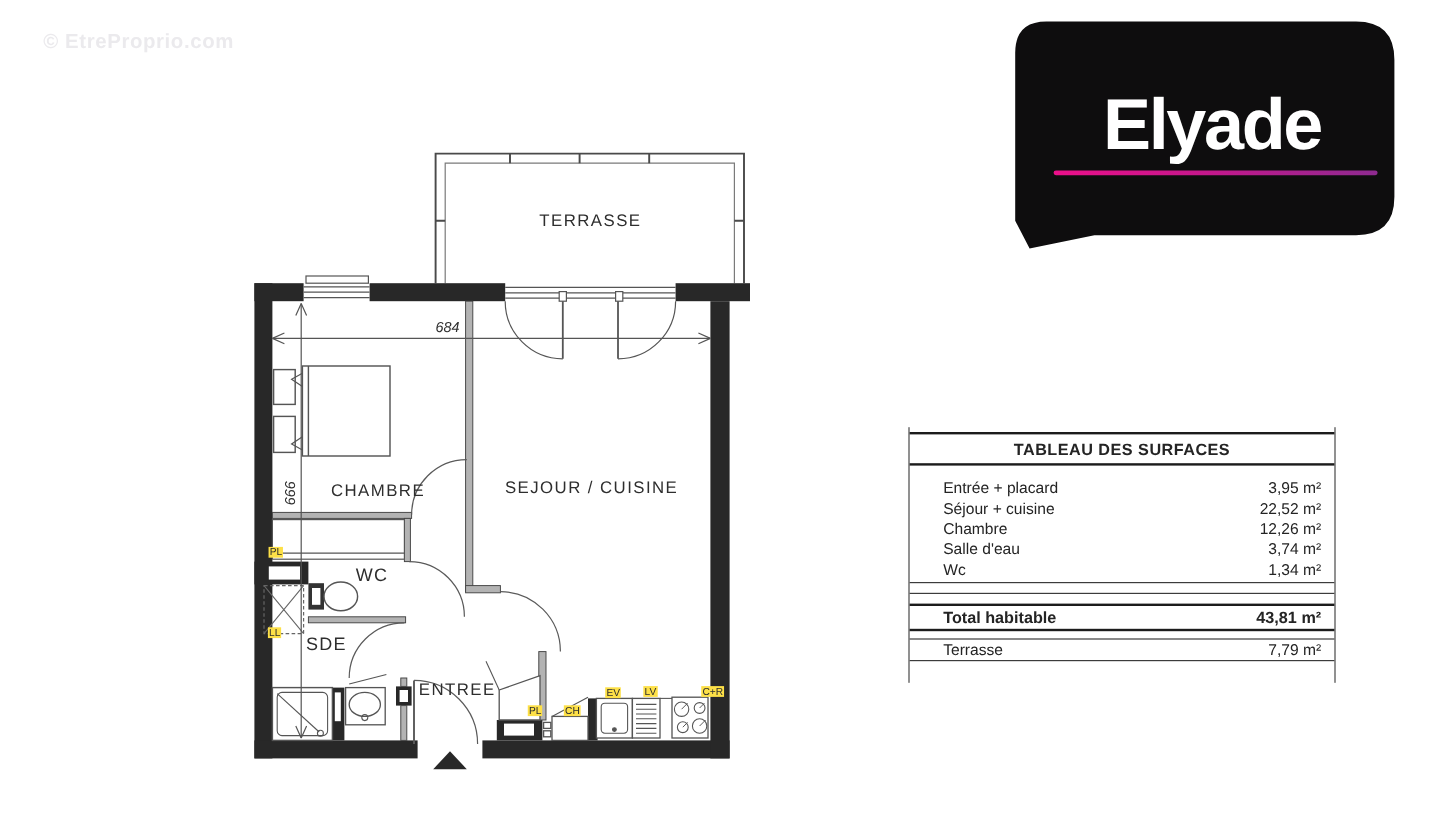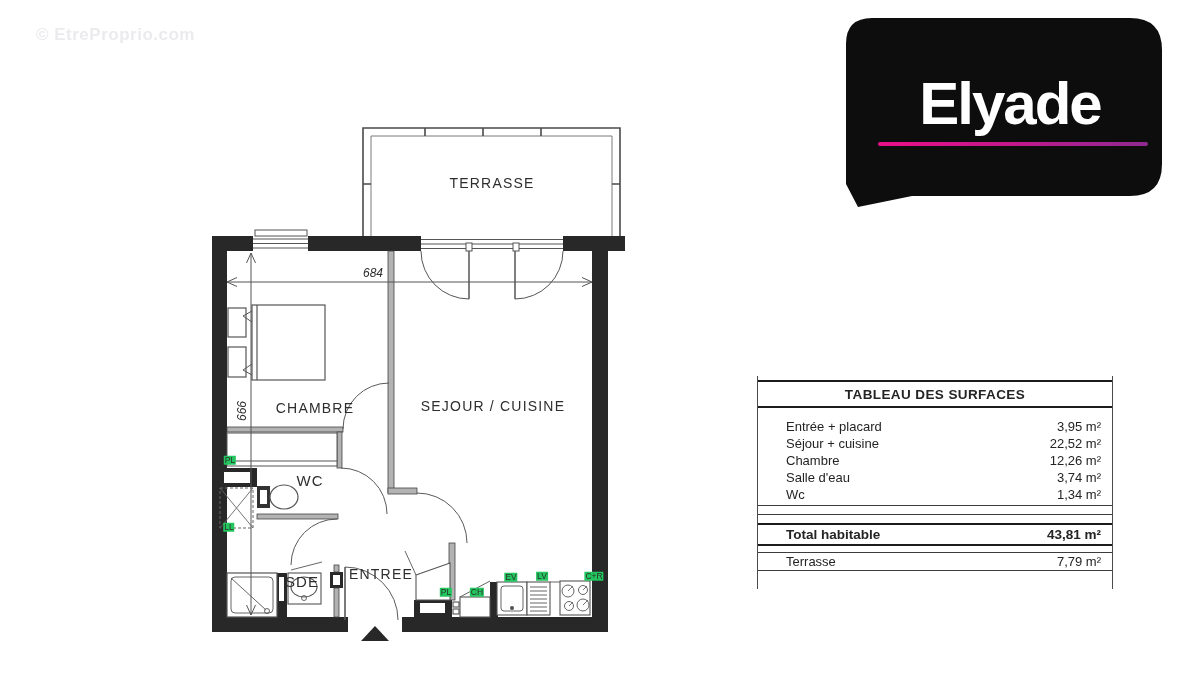--- a/index.html
+++ b/index.html
@@ -13,26 +13,26 @@
     color:#ebeaed;font-weight:bold;
   }
   
   #plan-svg{position:absolute;left:190px;top:100px;}
   .lbl{
     position:absolute;transform:translate(-50%,-50%);
     color:#2e2e2e;white-space:nowrap;line-height:1;
   }
   .room{font-size:14px;letter-spacing:1.2px;}
   .room-sm{font-size:15px;letter-spacing:1px;}
-  .tiny{font-size:8.5px;letter-spacing:0;background:#22c55e;padding:0 1px;}
+  .tiny{font-size:8.5px;letter-spacing:0;background:#fde047;padding:0 1px;}
   .dim{font-size:12px;font-style:italic;background:#fff;padding:0 3px;}
   .dim-v{transform:translate(-50%,-50%) rotate(-90deg);}
   
   .surf-table{
-    position:absolute;left:757px;top:376px;width:356px;height:213px;
+    position:absolute;left:757px;top:356px;width:356px;height:213px;
     border-left:1.5px solid #4a4a4a;border-right:1.5px solid #4a4a4a;
     color:#242424;font-size:13px;box-sizing:border-box;
   }
   .surf-table .sp4{height:4px;border-bottom:2px solid #1c1c1c;}
   .surf-table .hdr{height:24px;line-height:26px;text-align:center;font-weight:bold;
     font-size:13.5px;letter-spacing:.4px;border-bottom:2px solid #1c1c1c;}
   .surf-table .rows{padding:10px 0 2px 0;border-bottom:1px solid #3c3c3c;}
   .surf-row{display:flex;justify-content:space-between;height:17px;line-height:17px;
     padding:0 11px 0 28px;}
   .surf-row .val{text-align:right;}
@@ -194,21 +194,21 @@
     <path d="M251,253 L246.5,263 M251,253 L255.5,263 M251,615 L246.5,605 M251,615 L255.5,605"></path>
   </g>
 
   <polygon points="361,641 389,641 375,626" fill="#282828"></polygon>
 </svg>
 
 <div class="lbl room" style="left:492px;top:183px;">TERRASSE</div>
 <div class="lbl room" style="left:315px;top:408px;">CHAMBRE</div>
 <div class="lbl room" style="left:493px;top:406px;">SEJOUR / CUISINE</div>
 <div class="lbl room-sm" style="left:310px;top:480px;">WC</div>
-<div class="lbl room-sm" style="left:302px;top:537px;margin-top:44px;">SDE</div>
+<div class="lbl room-sm" style="left:272px;top:537px;">SDE</div>
 <div class="lbl room" style="left:381px;top:574px;">ENTREE</div>
 
 <div class="lbl tiny" style="left:230px;top:460px;">PL</div>
 <div class="lbl tiny" style="left:229px;top:527px;">LL</div>
 <div class="lbl tiny" style="left:446px;top:592px;">PL</div>
 <div class="lbl tiny" style="left:477px;top:592px;">CH</div>
 <div class="lbl tiny" style="left:511px;top:577px;text-align:center;">EV</div>
 <div class="lbl tiny" style="left:542px;top:576px;">LV</div>
 <div class="lbl tiny" style="left:574px;top:576px;margin-left:20px;">C+R</div>
 

